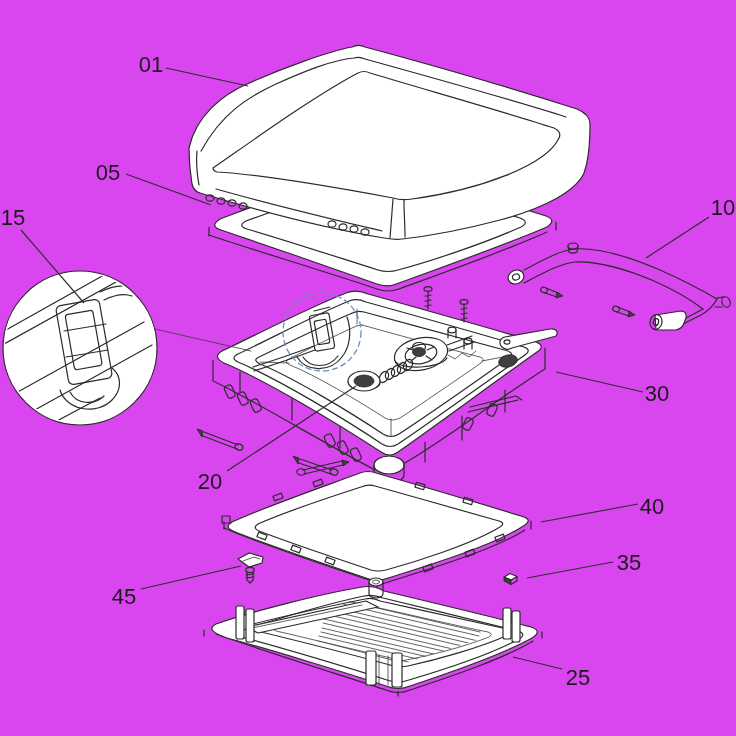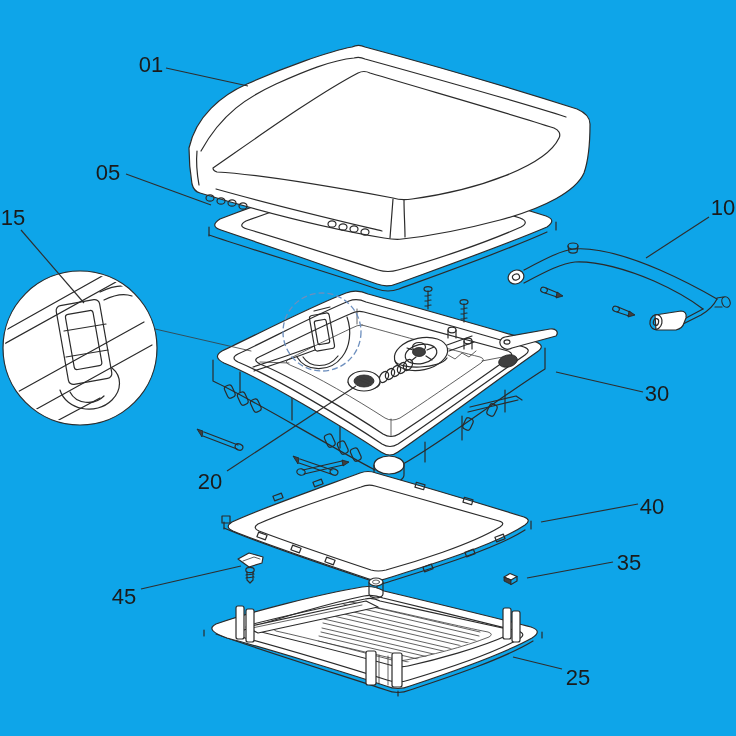--- a/index.html
+++ b/index.html
@@ -1,16 +1,16 @@
 <!DOCTYPE html>
 <html><head>
 <meta charset="utf-8">
 <style>
   html,body{margin:0;padding:0;background:#fff;}
-  .stage{position:relative;width:736px;height:736px;background:#0ea5e9;overflow:hidden;
+  .stage{position:relative;width:736px;height:736px;background:#d946ef;overflow:hidden;
          font-family:"Liberation Sans",sans-serif;}
   svg{display:block;}
   .ln{stroke:#2b2b2b;stroke-width:1.2;fill:none;stroke-linecap:round;stroke-linejoin:round;}
   .lnthin{stroke:#3a3a3a;stroke-width:0.8;fill:none;stroke-linecap:round;}
   .fw{fill:#ffffff;}
   .dk{fill:#3f3f3f;stroke:#222;stroke-width:0.8;}
   .leader{stroke:#2e2e2e;stroke-width:1.15;fill:none;}
   .callout-text{font-family:"Liberation Sans",sans-serif;font-size:22px;fill:#1b1b1b;}
   .hl{fill:none;stroke-width:1.3;stroke-dasharray:6 3;}
 </style>

